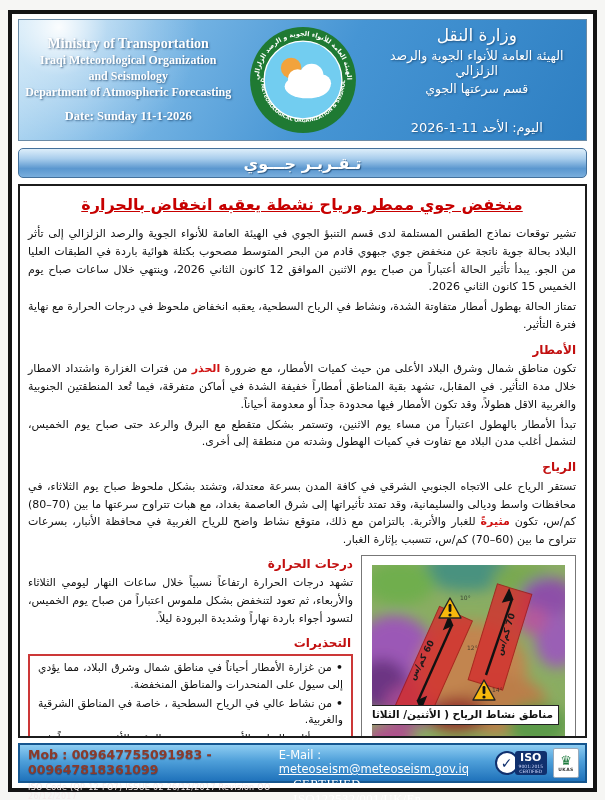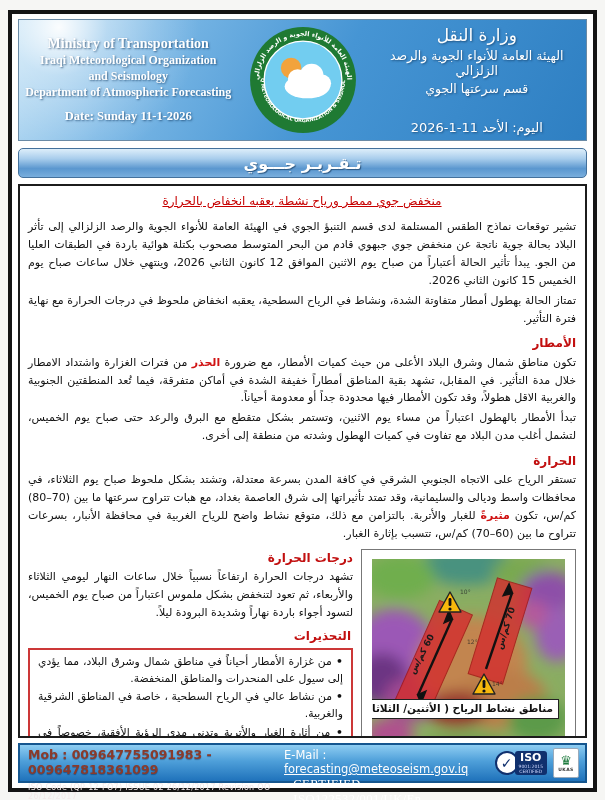--- a/index.html
+++ b/index.html
@@ -34,21 +34,21 @@
   .titlebar { margin-top:7px; height:30px; border-radius:5px; border:1px solid #44719c;
     background:linear-gradient(180deg,#ddeefa 0%, #a8cdec 35%, #5b97cf 70%, #79aedd 100%);
     display:flex; align-items:center; justify-content:center; }
   .titlebar span { color:#fff; font-weight:bold; font-size:16px; letter-spacing:2px;
     text-shadow:1px 1px 1px rgba(30,70,110,.8); }
 
   
   .content { margin-top:6px; flex:1; border:2px solid #1c1c1c; padding:4px 9px 4px 8px;
     direction:rtl; text-align:justify; font-size:11px; line-height:1.62; color:#111;
     overflow:hidden; }
-  .headline { text-align:center; color:#c70000; font-weight:normal; font-size:12px;
+  .headline { text-align:center; color:#c70000; font-weight:bold; font-size:16px;
     text-decoration:underline; margin:2px 0 7px; }
   .para { margin-bottom:2px; }
   .sec-title { color:#c21010; font-weight:bold; font-size:12px; margin-top:7px; }
   .red-word { color:#d01212; font-weight:bold; }
 
   .bottom-row { display:flex; flex-direction:row-reverse; gap:8px; margin-top:6px; }
   .text-col { flex:1; min-width:0; }
   .map-col { flex:0 0 215px; }
 
   
@@ -152,21 +152,21 @@
 
     <div class="headline">منخفض جوي ممطر ورياح نشطة يعقبه انخفاض بالحرارة</div>
 
     <div class="para">تشير توقعات نماذج الطقس المستلمة لدى قسم التنبؤ الجوي في الهيئة العامة للأنواء الجوية والرصد الزلزالي إلى تأثر البلاد بحالة جوية ناتجة عن منخفض جوي جبهوي قادم من البحر المتوسط مصحوب بكتلة هوائية باردة في الطبقات العليا من الجو. يبدأ تأثير الحالة أعتباراً من صباح يوم الاثنين الموافق 12 كانون الثاني 2026، وينتهي خلال ساعات صباح يوم الخميس 15 كانون الثاني 2026.</div>
     <div class="para">تمتاز الحالة بهطول أمطار متفاوتة الشدة، ونشاط في الرياح السطحية، يعقبه انخفاض ملحوظ في درجات الحرارة مع نهاية فترة التأثير.</div>
 
     <div class="sec-title">الأمطار</div>
     <div class="para"><span>تكون مناطق شمال وشرق البلاد الأعلى من حيث كميات الأمطار، مع ضرورة </span><span class="red-word">الحذر</span><span> من فترات الغزارة واشتداد الامطار خلال مدة التأثير. في المقابل، تشهد بقية المناطق أمطاراً خفيفة الشدة في أماكن متفرقة، فيما تُعد المنطقتين الجنوبية والغربية الاقل هطولاً، وقد تكون الأمطار فيها محدودة جداً أو معدومة أحياناً.</span></div>
     <div class="para">تبدأ الأمطار بالهطول اعتباراً من مساء يوم الاثنين، وتستمر بشكل متقطع مع البرق والرعد حتى صباح يوم الخميس، لتشمل أغلب مدن البلاد مع تفاوت في كميات الهطول وشدته من منطقة إلى أخرى.</div>
 
-    <div class="sec-title">الحرارة</div>
+    <div class="sec-title">الرياح</div>
     <div class="para"><span>تستقر الرياح على الاتجاه الجنوبي الشرقي في كافة المدن بسرعة معتدلة، وتشتد بشكل ملحوظ صباح يوم الثلاثاء، في محافظات واسط وديالى والسليمانية، وقد تمتد تأثيراتها إلى شرق العاصمة بغداد، مع هبات تتراوح سرعتها ما بين (70–80) كم/س، تكون </span><span class="red-word">مثيرةً</span><span> للغبار والأتربة. بالتزامن مع ذلك، متوقع نشاط واضح للرياح الغربية في محافظة الأنبار، بسرعات تتراوح ما بين (60–70) كم/س، تتسبب بإثارة الغبار.</span></div>
 
     <div class="bottom-row">
       <div class="text-col">
         <div class="sec-title" style="margin-top:0;">درجات الحرارة</div>
         <div class="para">تشهد درجات الحرارة ارتفاعاً نسبياً خلال ساعات النهار ليومي الثلاثاء والأربعاء، ثم تعود لتنخفض بشكل ملموس اعتباراً من صباح يوم الخميس، لتسود أجواء باردة نهاراً وشديدة البرودة ليلاً.</div>
 
         <div class="warn-title">التحذيرات</div>
         <div class="warn-box">
           <ul>
@@ -243,21 +243,21 @@
           </div>
         </div>
       </div>
     </div>
   </div>
 
   <div class="footer">
     <div class="f-main">
       <div class="f-row">
         <span class="f-mob">Mob : 009647755091983 - 009647818361099</span>
-        <span class="f-email"><span>E-Mail : </span><a href="#">forecasting@meteoseism.gov.iq</a></span>
+        <span class="f-email"><span>E-Mail : </span><a href="#">meteoseism@meteoseism.gov.iq</a></span>
       </div>
       <div class="f-row">
         <span class="f-iso-line">ISO  Code (QP-12-FO7)   ISSUE 02   26/12/2017 Revision   OO   26/12/2017</span>
         <span class="f-cert">CERTIFIED ISO122532/001/UK/En</span>
       </div>
     </div>
     <div class="f-logos">
       <div class="iso-badge">
         <div class="iso-circle">✓</div>
         <div class="iso-textbox">

